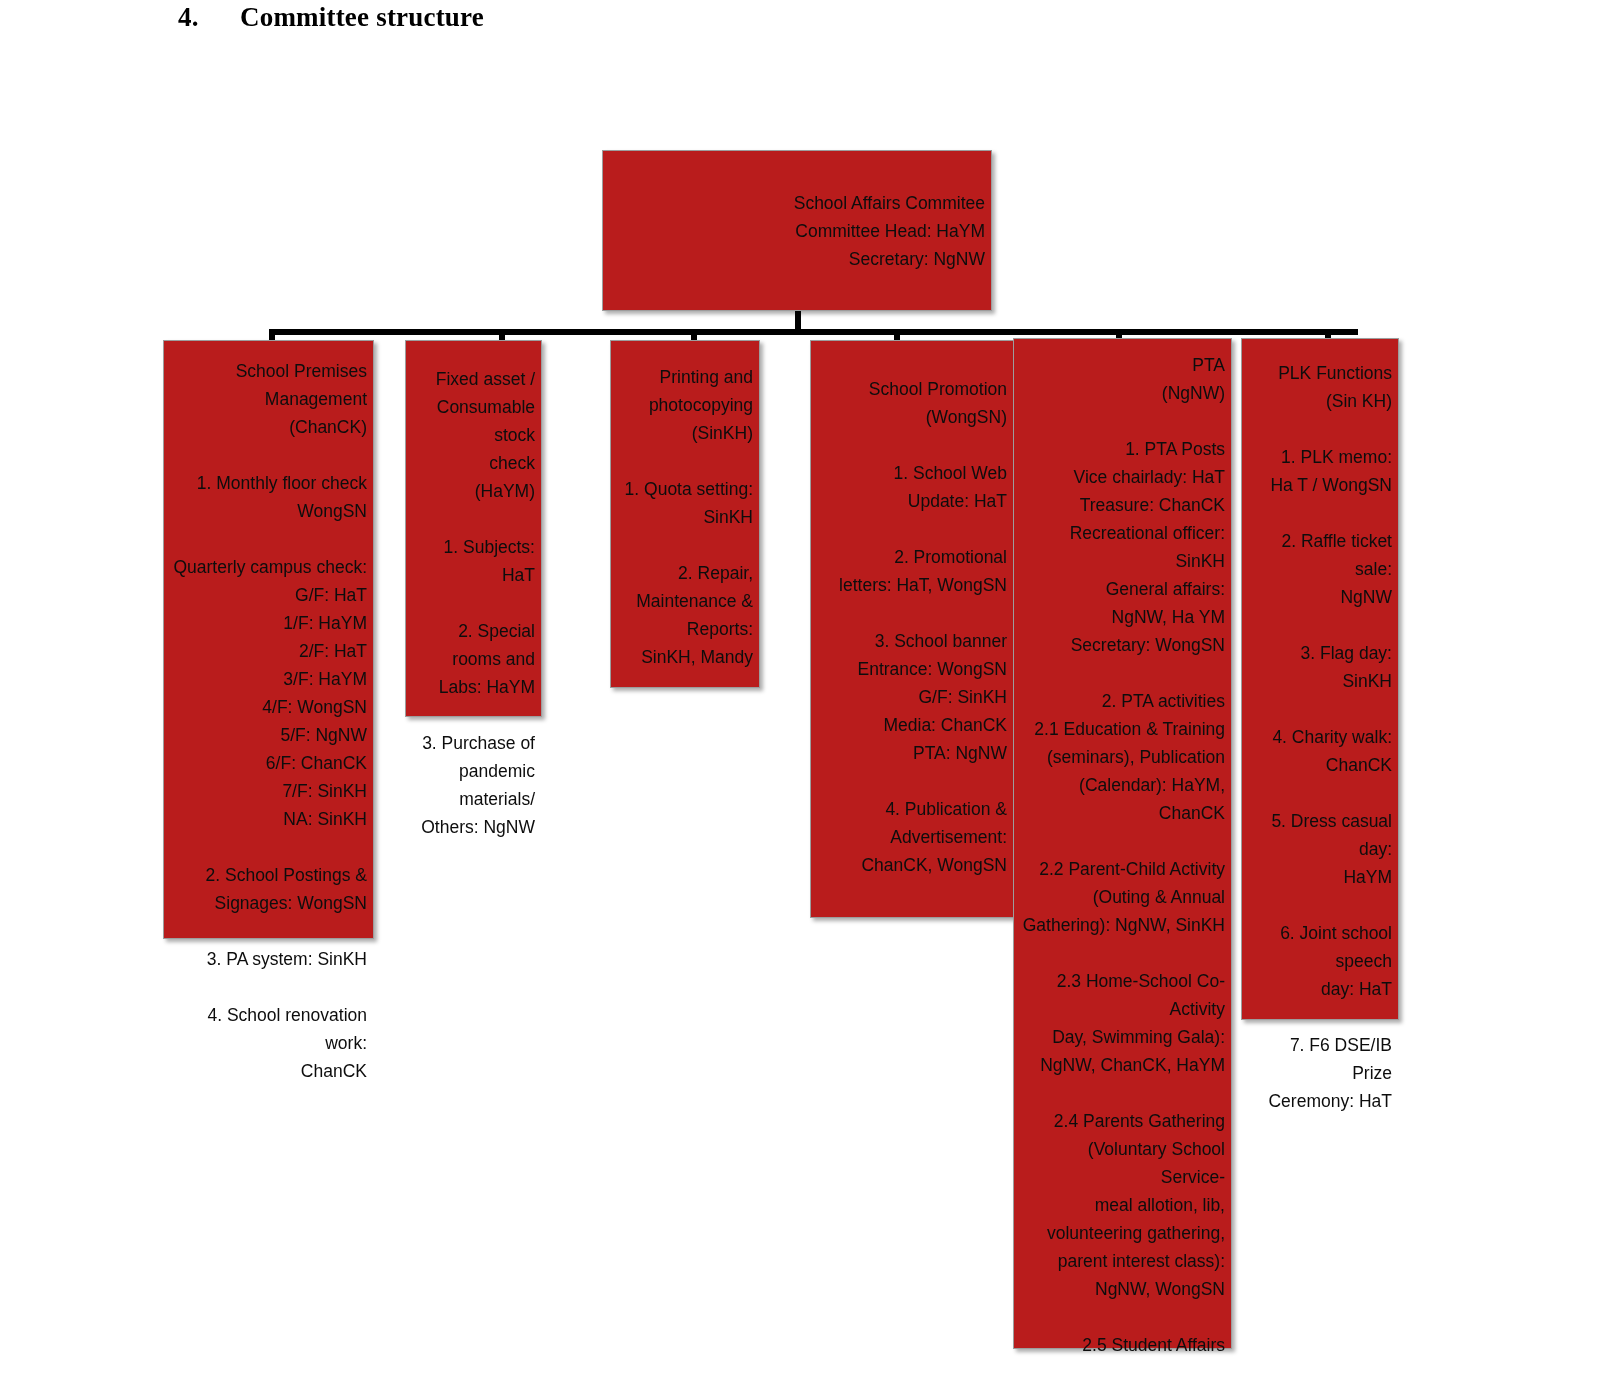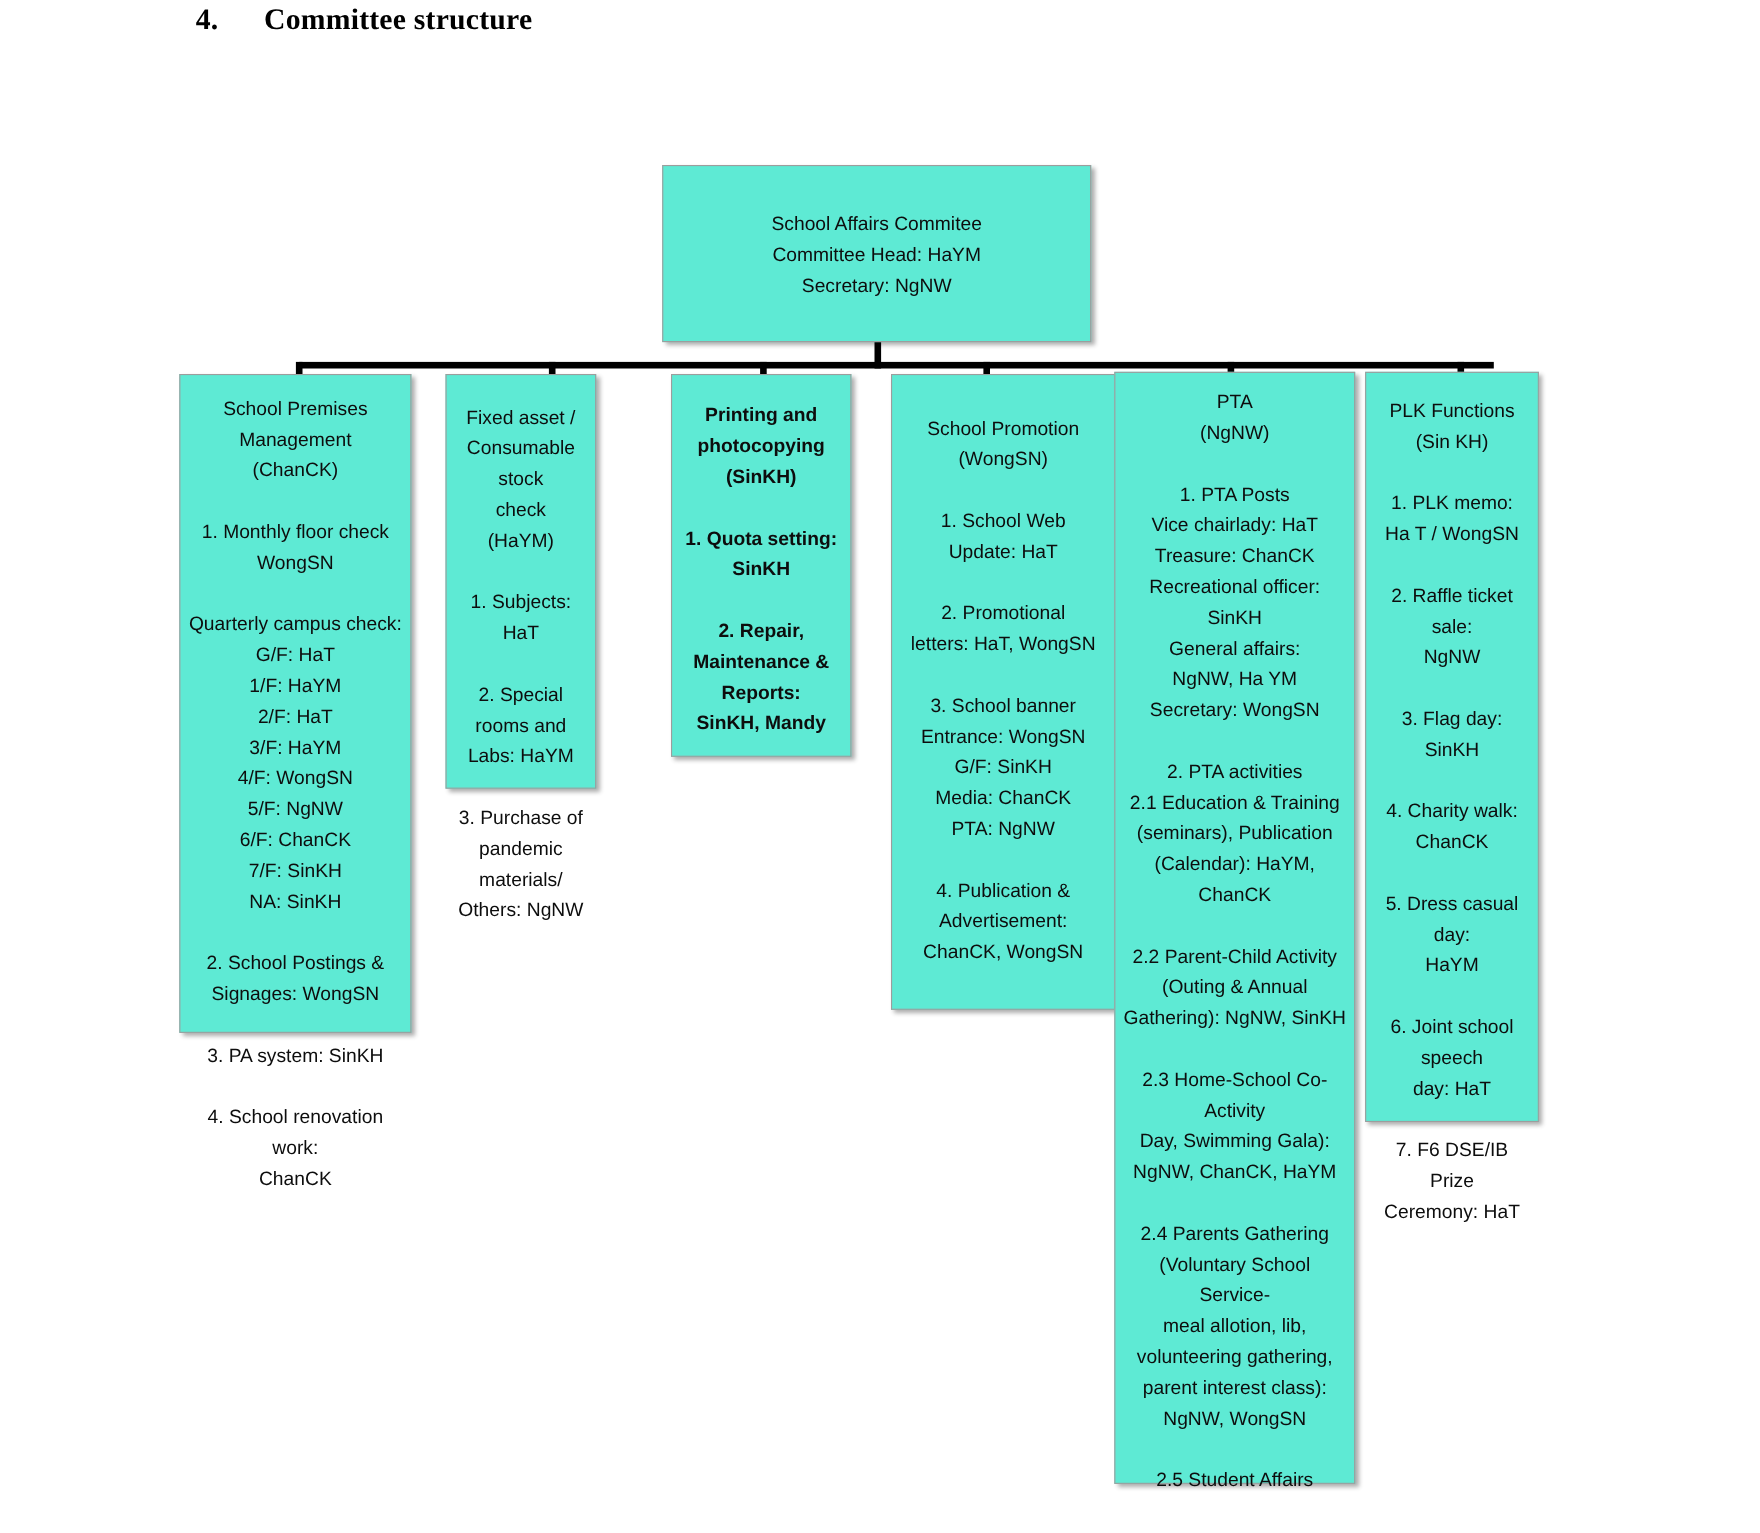--- a/index.html
+++ b/index.html
@@ -28,24 +28,24 @@
     letter-spacing: .2px;
     white-space: nowrap;
     margin-left: 28px;
   }
   .doc-heading .num { display: inline-block; width: 62px; }
 
   
   .node {
     position: absolute;
     box-sizing: border-box;
-    background: #5eead4;
+    background: #b91c1c;
     border: 1.3px solid #9d9d9d;
     box-shadow: 3px 3px 4px rgba(0,0,0,0.32);
-    text-align: center;
+    text-align: right;
     font-size: 17.5px;
     line-height: 28px;
     color: #0d0d0d;
     padding: 0 6px;
   }
   .node .para {
     margin: 0;
     padding: 0;
   }
   .node .gap {
@@ -55,21 +55,21 @@
   .root {
     left: 602px;
     top: 150px;
     width: 390px;
     height: 161px;
     padding-top: 38px;
   }
 
   .col1 { left: 163px;  top: 340px; width: 211px; height: 599px; padding-top: 16px; }
   .col2 { left: 405px;  top: 340px; width: 137px; height: 377px; padding-top: 24px; }
-  .col3 { left: 610px;  top: 340px; width: 164px; height: 348px; padding-top: 22px; font-weight: bold; }
+  .col3 { left: 610px;  top: 340px; width: 150px; height: 348px; padding-top: 22px; }
   .col4 { left: 810px;  top: 340px; width: 204px; height: 578px; padding-top: 34px; }
   .col5 { left: 1013px; top: 338px; width: 219px; height: 1011px; padding-top: 12px; }
   .col6 { left: 1241px; top: 338px; width: 158px; height: 682px; padding-top: 20px; }
 
   
   .conn {
     position: absolute;
     background: #000000;
   }
   .conn-v-root  { left: 795px;  top: 311px;  width: 6px;  height: 24px; }

